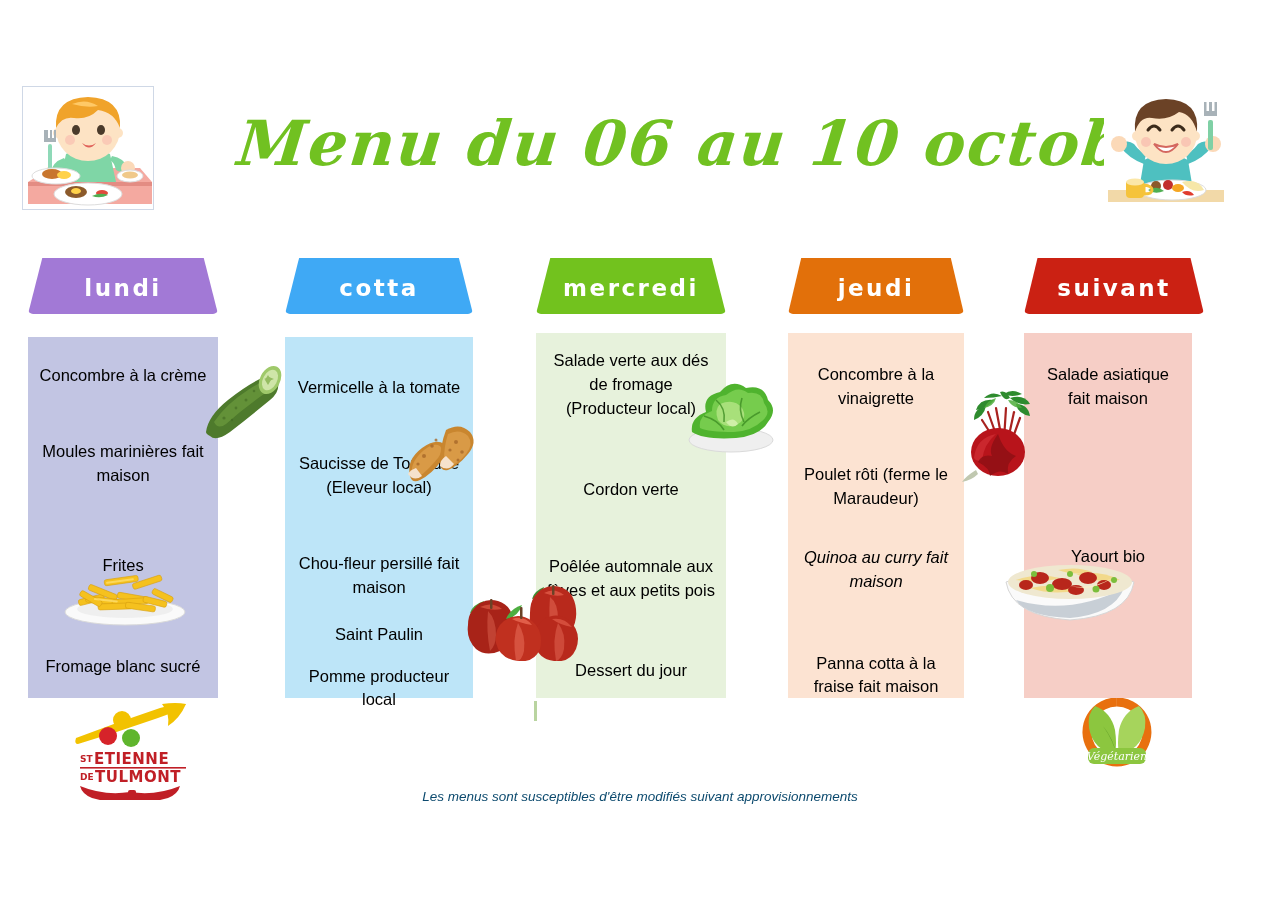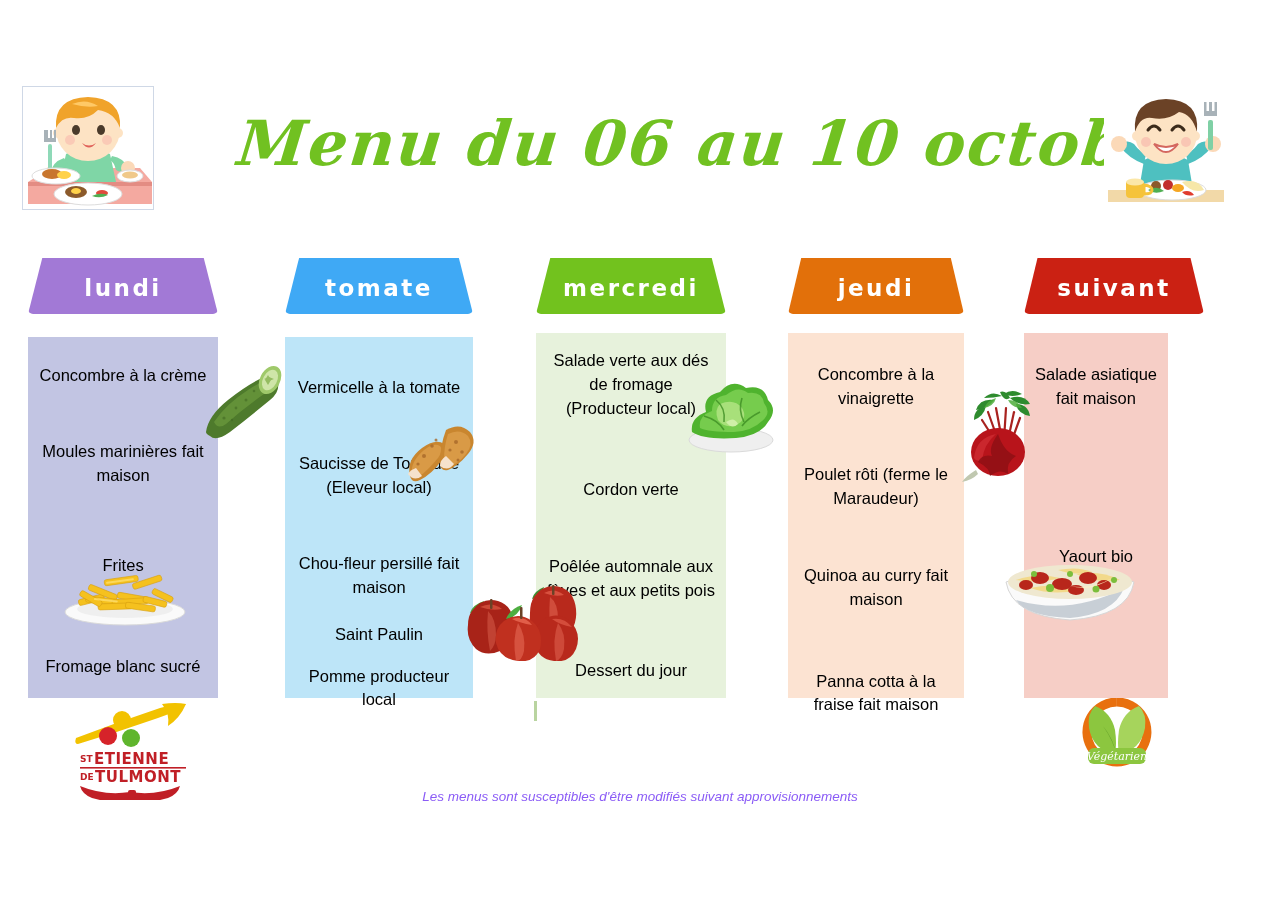--- a/index.html
+++ b/index.html
@@ -96,21 +96,21 @@
   
   .footer-note {
     position: absolute;
     left: 0;
     top: 789px;
     width: 1280px;
     text-align: center;
     font-family: "Liberation Sans", sans-serif;
     font-style: italic;
     font-size: 13.5px;
-    color: #8b5cf6;
+    color: #0c4a6e;
   }
 
   
   .logo-town { position: absolute; left: 62px; top: 700px; width: 140px; height: 100px; }
   .logo-veg  { position: absolute; left: 1062px; top: 698px; width: 110px; height: 72px; }
   .logo-town svg, .logo-veg svg { display:block; width:100%; height:100%; }
 
   .stray-mark {
     position: absolute;
     left: 534px;
@@ -211,21 +211,21 @@
     <ellipse cx="31" cy="96" rx="9" ry="3.5" fill="#FBE7A8"></ellipse>
   </svg>
 </div>
 
 <div class="day-header" style="left:28px; width:190px;">
   <div class="trapz" style="background:#A279D6"></div>
   <div class="dlabel">lundi</div>
 </div>
 <div class="day-header" style="left:285px; width:188px;">
   <div class="trapz" style="background:#3FA9F5"></div>
-  <div class="dlabel">tomate</div>
+  <div class="dlabel">cotta</div>
 </div>
 <div class="day-header" style="left:536px; width:190px;">
   <div class="trapz" style="background:#72C21E"></div>
   <div class="dlabel">mercredi</div>
 </div>
 <div class="day-header" style="left:788px; width:176px;">
   <div class="trapz" style="background:#E2700A"></div>
   <div class="dlabel">jeudi</div>
 </div>
 <div class="day-header" style="left:1024px; width:180px;">
@@ -251,25 +251,25 @@
 <div class="menu-col" style="left:536px; width:190px; height:365px; top:333px; background:#E7F2DC;">
   <div class="menu-item" style="margin-top:8px;">Salade verte aux dés de fromage (Producteur local)</div>
   <div class="menu-item" style="margin-top:57px;">Cordon verte</div>
   <div class="menu-item" style="margin-top:53px;">Poêlée automnale aux fèves et aux petits pois</div>
   <div class="menu-item" style="margin-top:56px;">Dessert du jour</div>
 </div>
 
 <div class="menu-col" style="left:788px; width:176px; height:365px; top:333px; background:#FCE3D2;">
   <div class="menu-item" style="margin-top:22px;">Concombre à la vinaigrette</div>
   <div class="menu-item" style="margin-top:52px;">Poulet rôti (ferme le Maraudeur)</div>
-  <div class="menu-item" style="margin-top:53px;">Quinoa au curry  fait maison</div>
+  <div class="menu-item" style="margin-top:35px;font-style:italic;">Quinoa au curry  fait maison</div>
   <div class="menu-item" style="margin-top:58px;text-align:center;">Panna cotta à la fraise fait maison</div>
 </div>
 
-<div class="menu-col" style="left:1024px; width:144px; height:365px; top:333px; background:#F6CEC6;">
+<div class="menu-col" style="left:1024px; width:168px; height:365px; top:333px; background:#F6CEC6;">
   <div class="menu-item" style="margin-top:22px;">Salade asiatique fait maison</div>
   <div class="menu-item" style="margin-top:134px;text-align:center;">Yaourt bio</div>
 </div>
 
 <div class="stray-mark"></div>
 
 <div class="art" style="left:196px; top:358px; width:88px; height:82px;">
   <svg viewBox="0 0 88 82" xmlns="http://www.w3.org/2000/svg">
     <path d="M10 74 q2 -16 22 -32 q20 -16 38 -24 q10 -4 12 6 q2 10 -8 18 q-22 18 -40 32 q-14 10 -20 4 q-4 -2 -4 -4 Z" fill="#4E7A2C"></path>
     <path d="M18 64 q12 -18 34 -32 q12 -8 20 -10 q4 6 -4 14 q-20 14 -38 30 q-8 6 -12 -2 Z" fill="#6B9A3C" opacity="0.75"></path>

